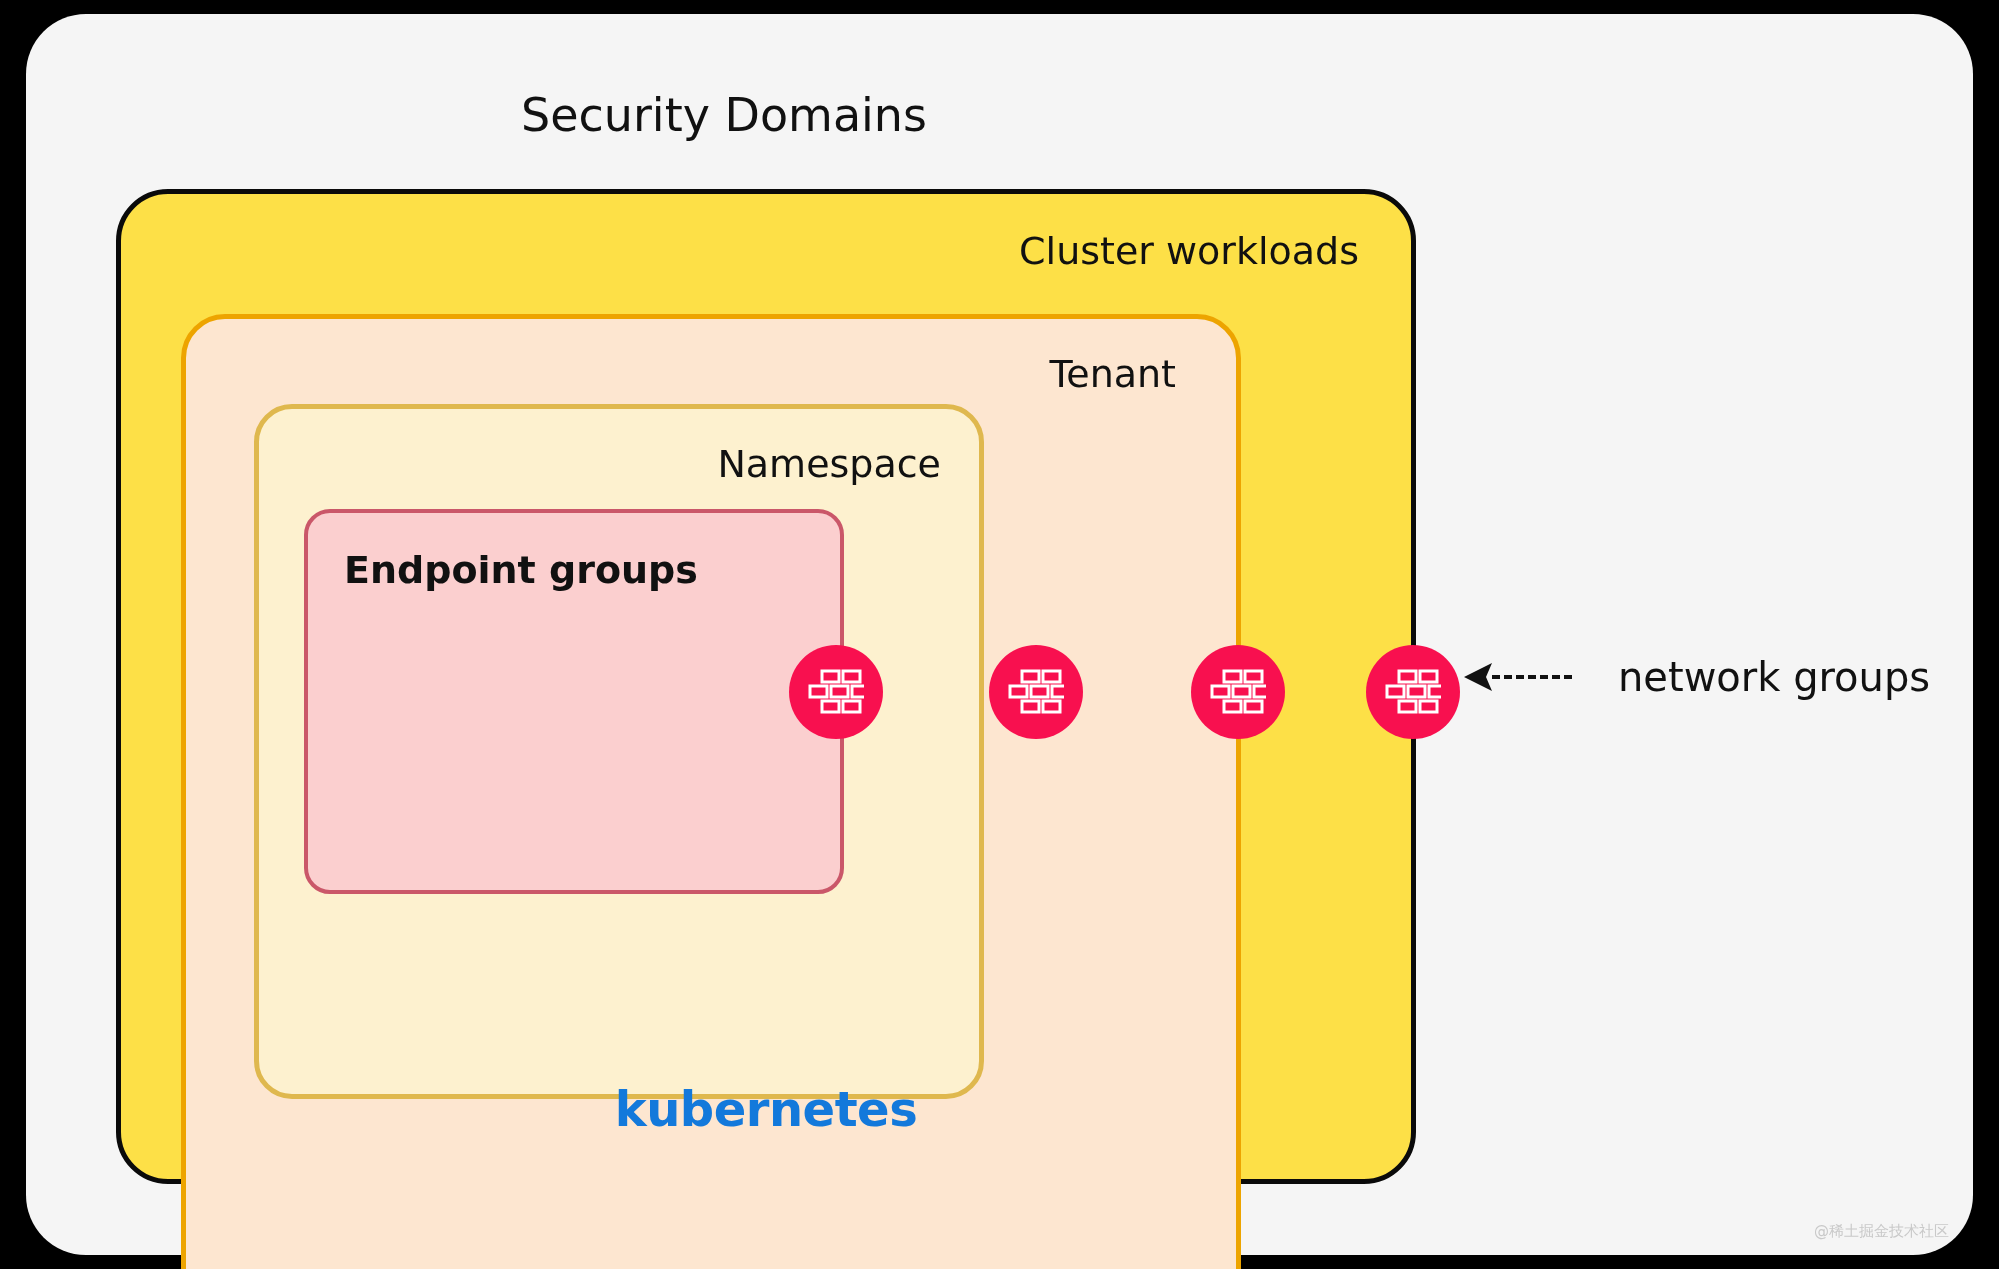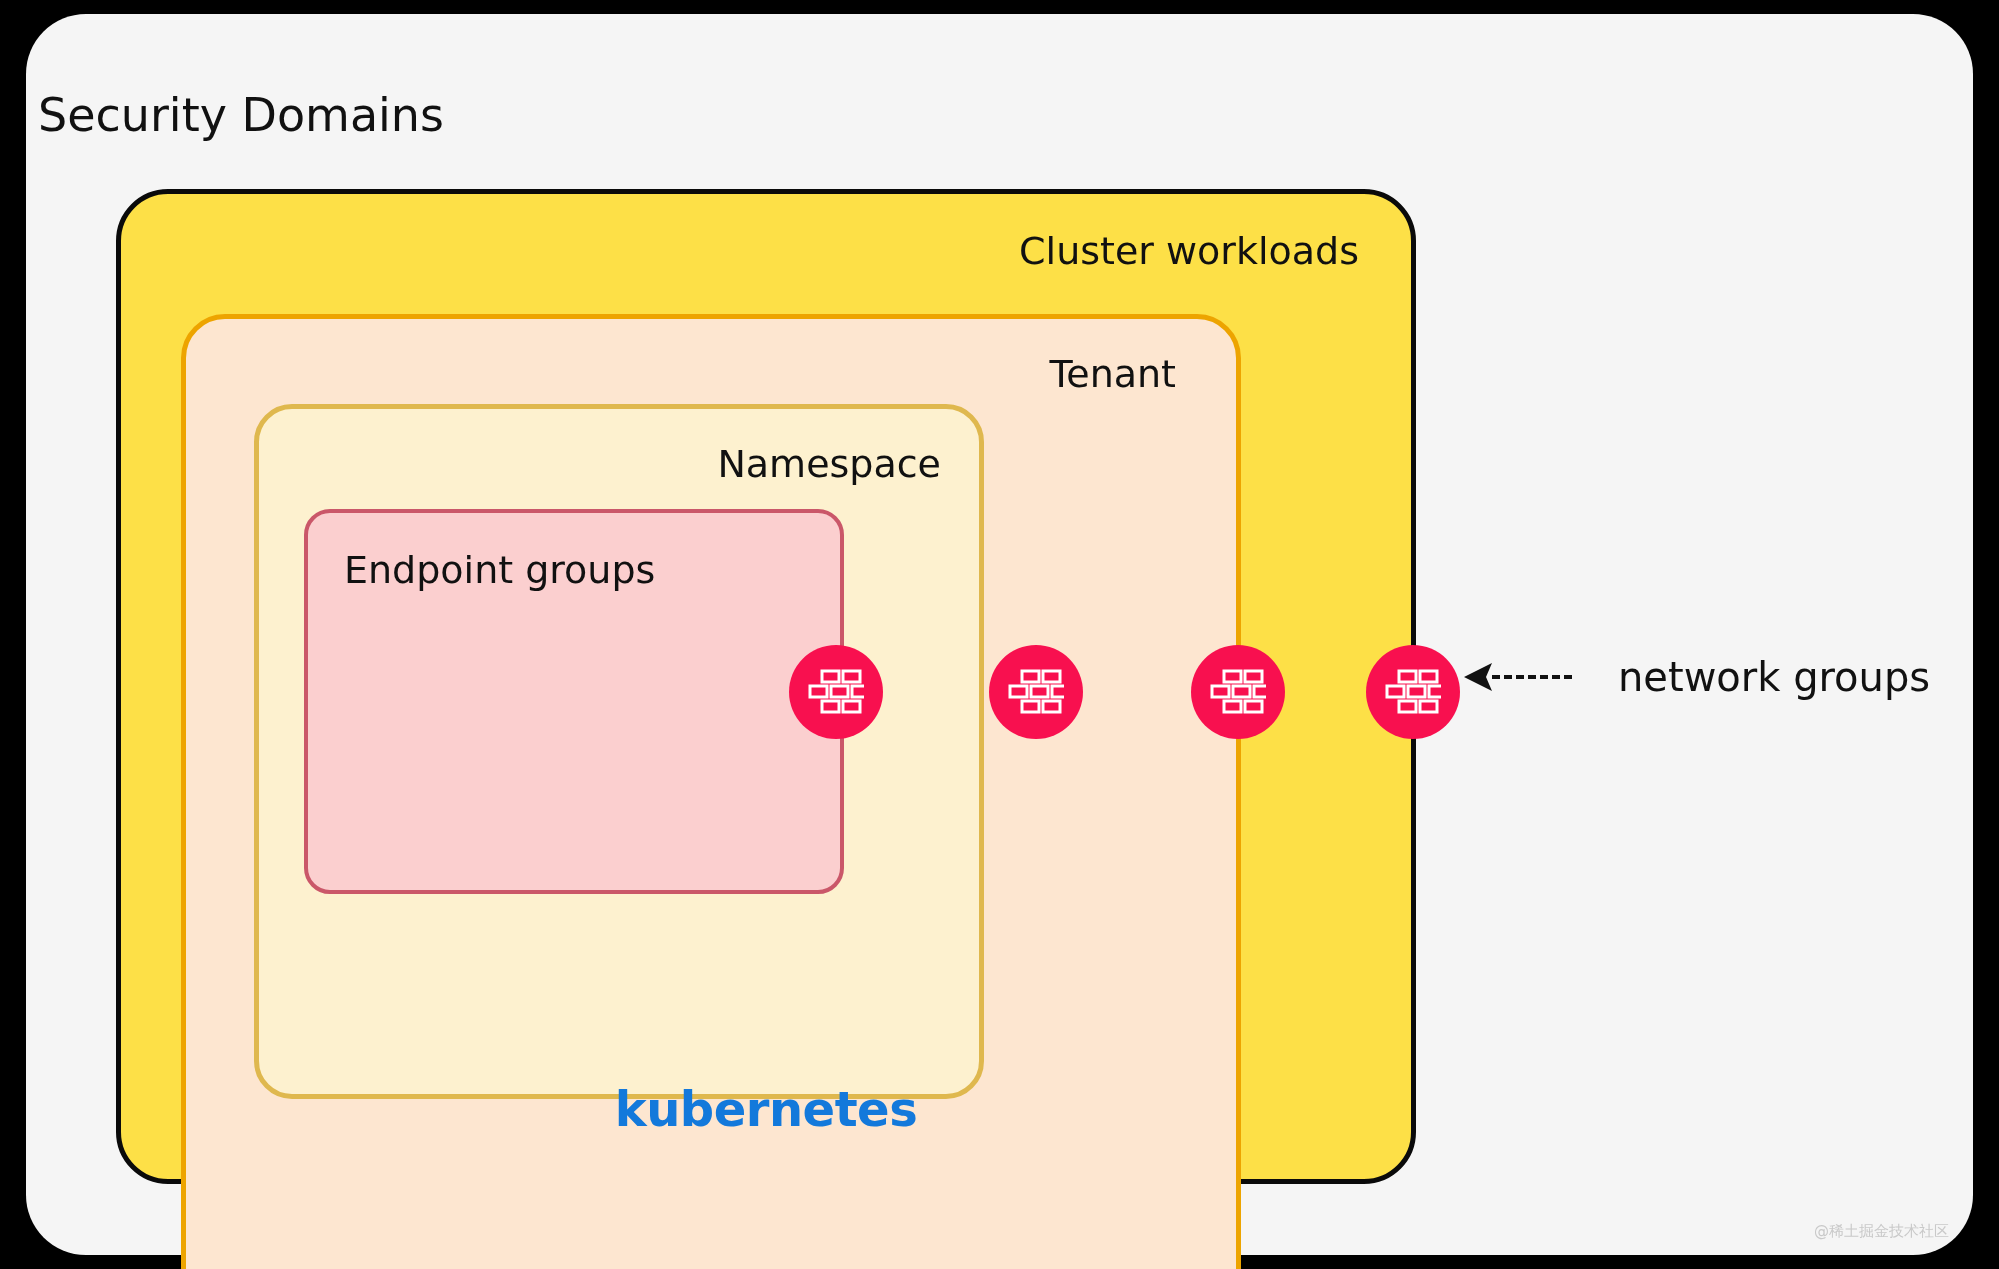--- a/index.html
+++ b/index.html
@@ -75,24 +75,24 @@
 
   
   .lbl {
     position: absolute;
     color: #111111;
     white-space: nowrap;
     line-height: 1;
   }
 
   #title-security-domains {
-    left: 12px;
+    left: 3px;
     top: 78px;
     width: 1390px;
-    text-align: left;
+    text-align: center;
     font-size: 46px;
   }
 
   #label-cluster-workloads {
     right: 52px;
     top: 38px;
     font-size: 38px;
   }
 
   #label-tenant {
@@ -104,20 +104,21 @@
   #label-namespace {
     right: 38px;
     top: 36px;
     font-size: 38px;
   }
 
   #label-endpoint-groups {
     left: 36px;
     top: 38px;
     font-size: 38px;
+    font-weight: bold;
   }
 
   #label-kubernetes {
     position: absolute;
     left: 0;
     right: 0;
     bottom: 42px;
     text-align: center;
     font-size: 48px;
     font-weight: bold;

